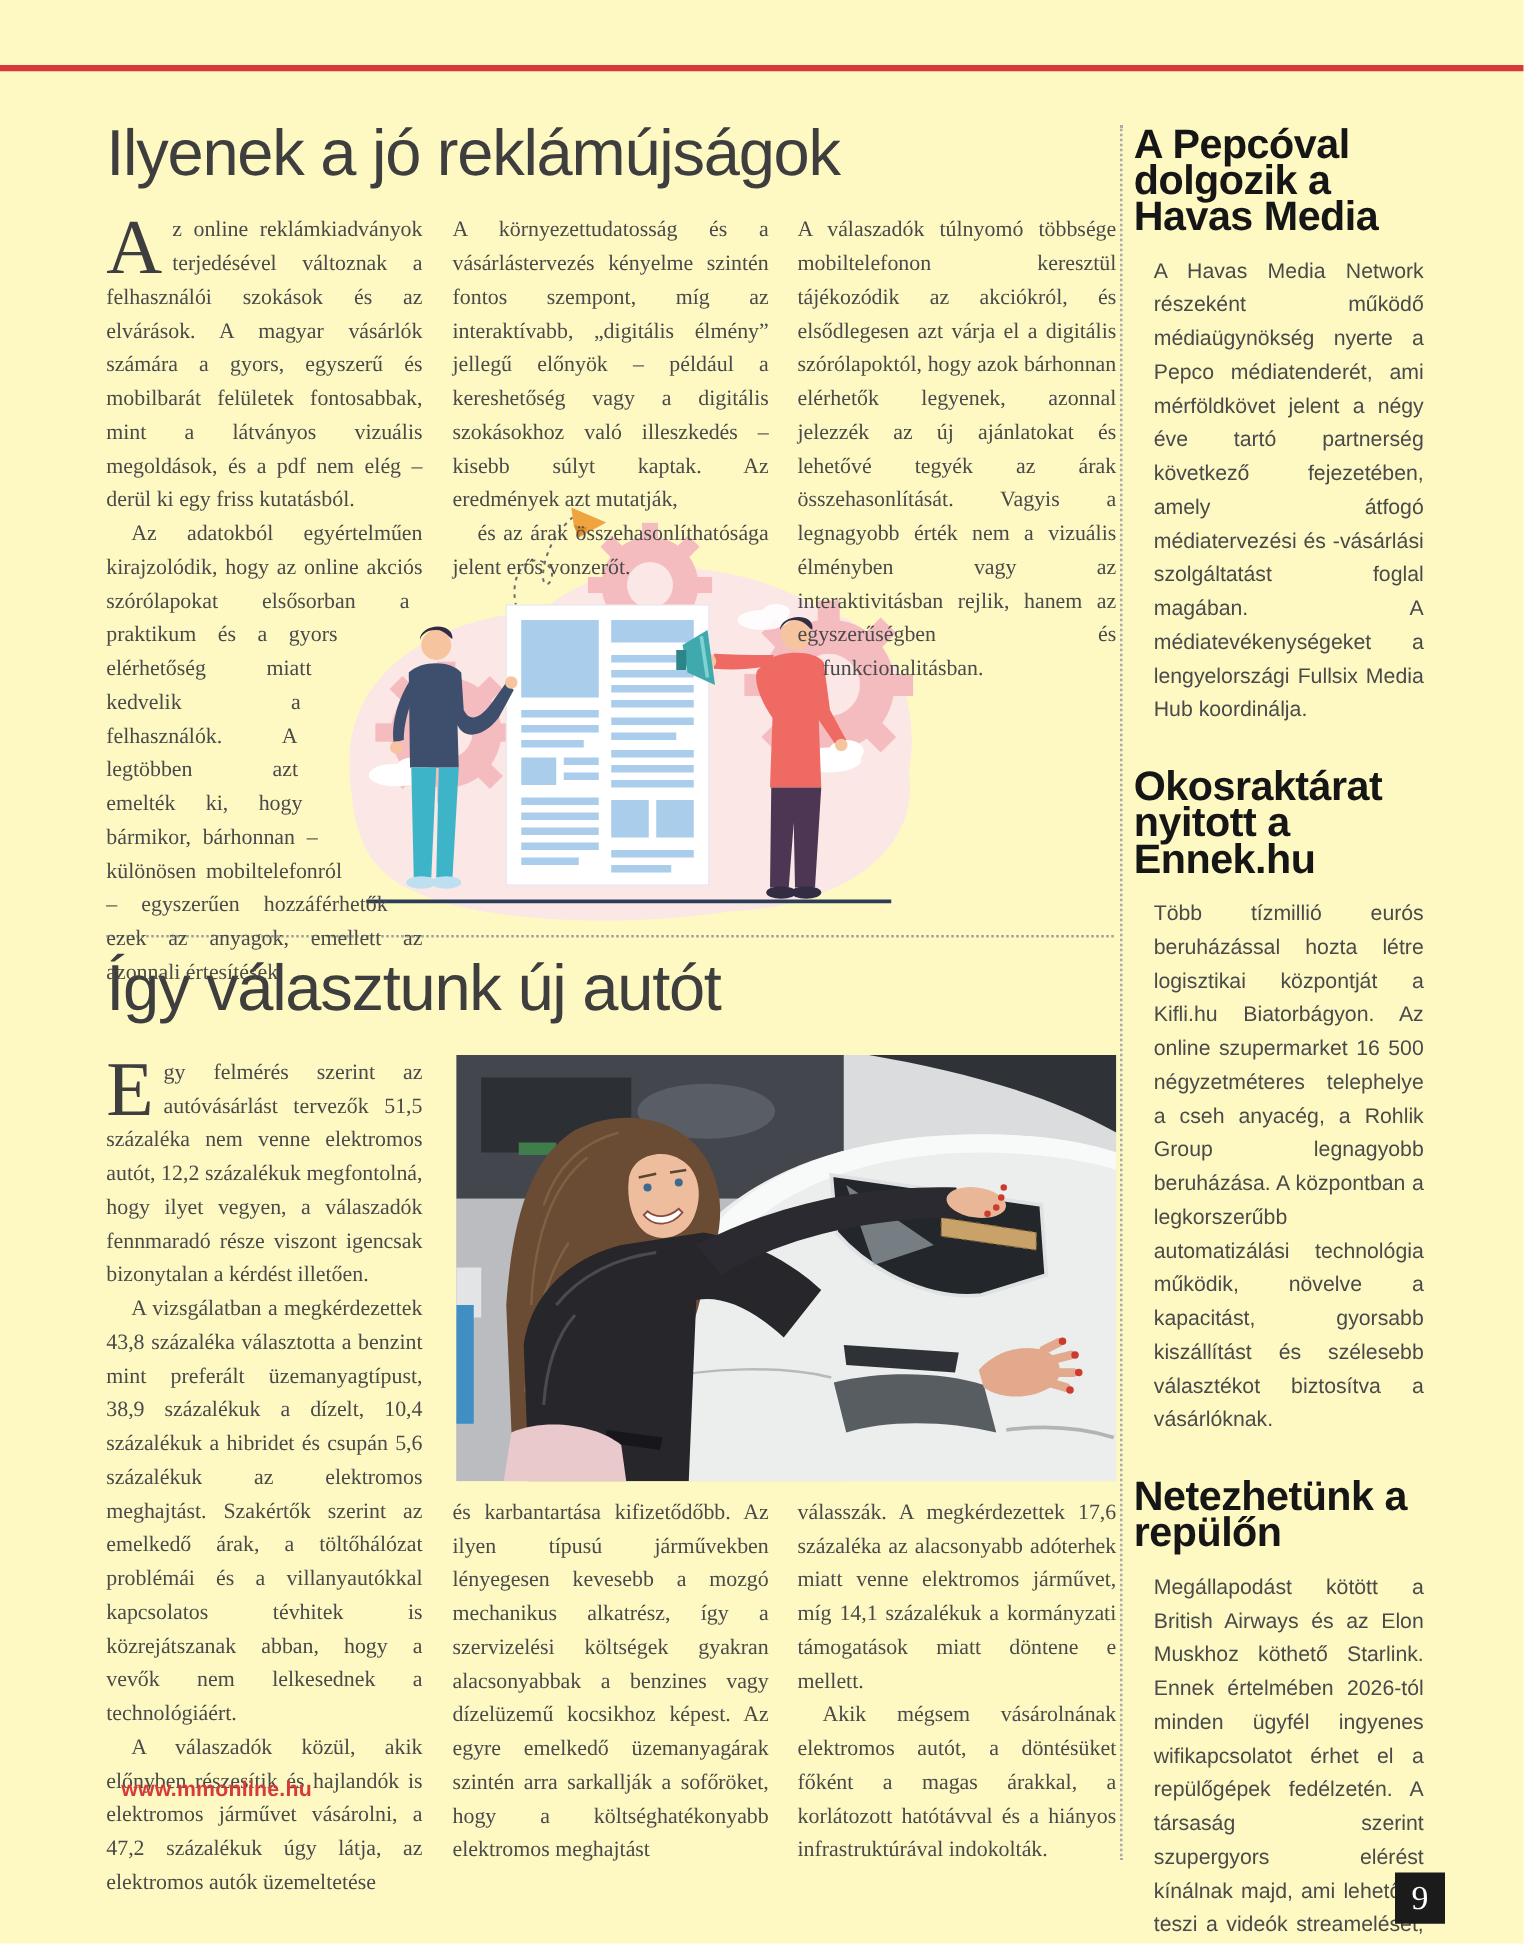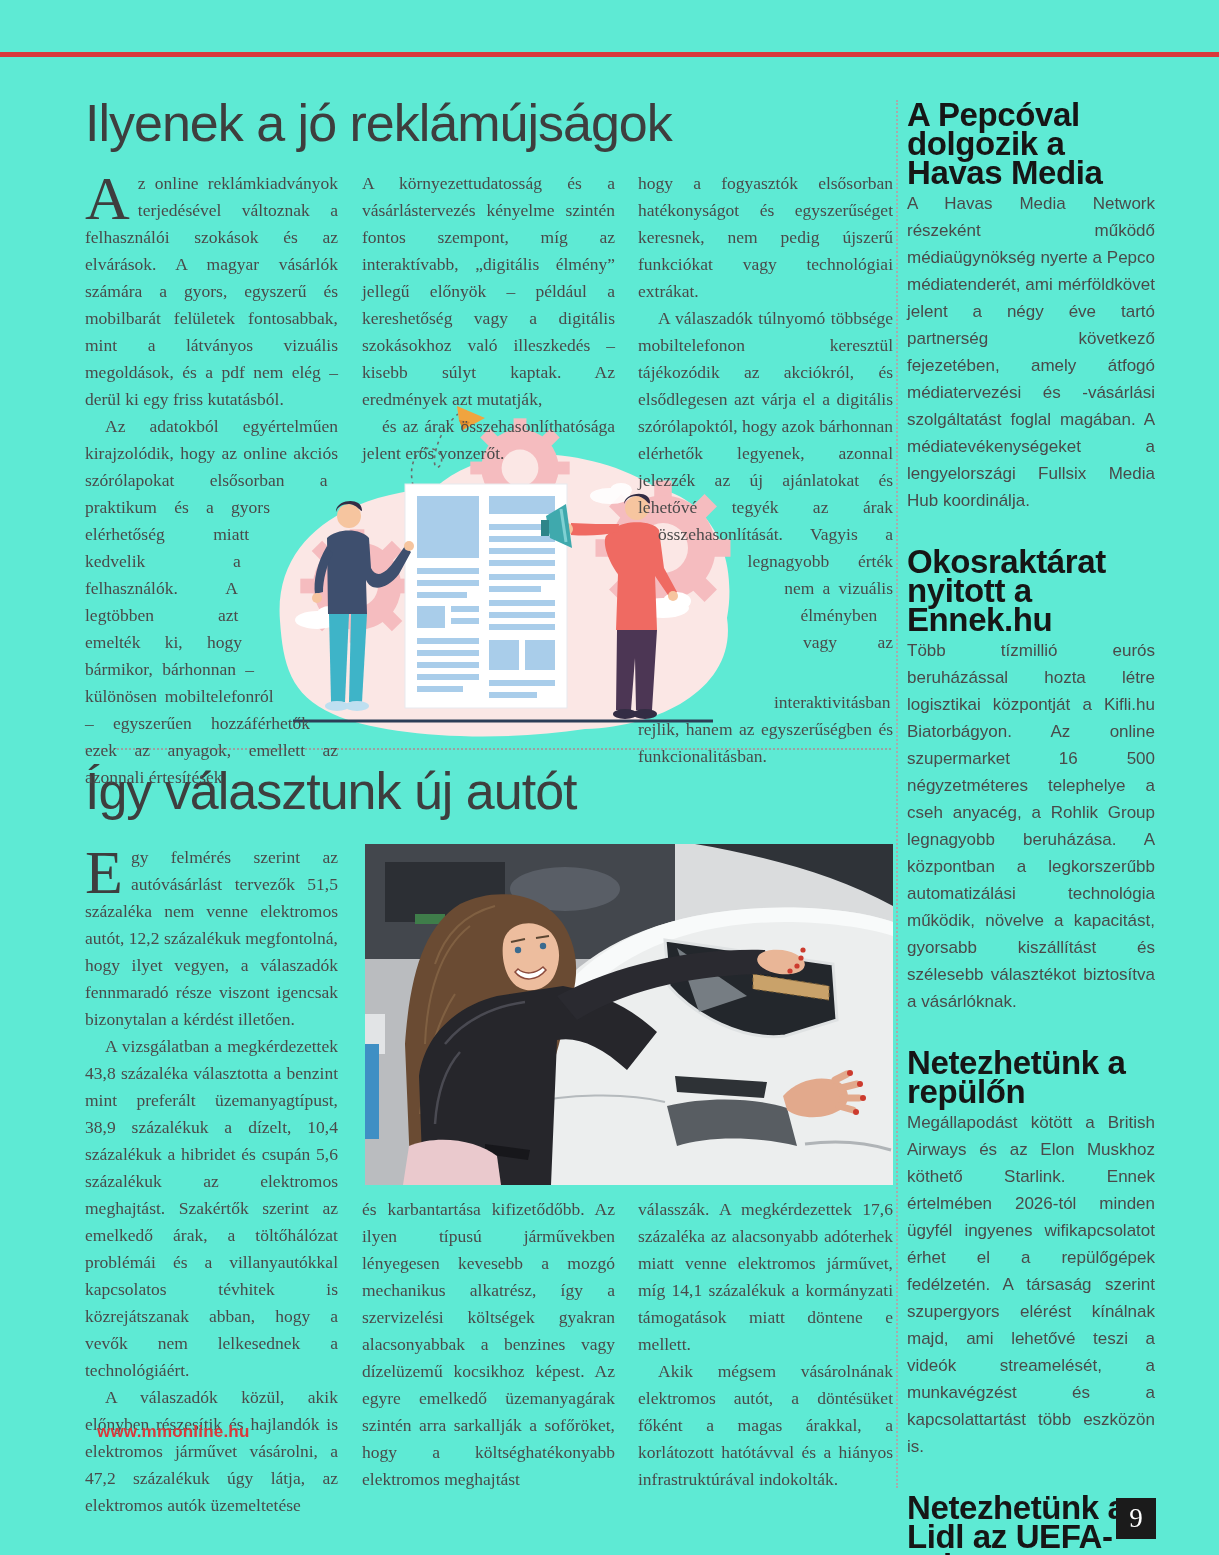--- a/index.html
+++ b/index.html
@@ -1,16 +1,16 @@
 <!DOCTYPE html>
 <html lang="hu"><head>
 <meta charset="utf-8">
 <style>
   html,body{margin:0;padding:0;background:#ffffff;}
-  .page{position:relative;width:1219px;height:1555px;background:#5eead4;overflow:hidden;
+  .page{position:relative;width:1219px;height:1555px;background:#fef9c3;overflow:hidden;
         font-family:"Liberation Sans",sans-serif;color:#474747;}
   .topline{position:absolute;left:0;top:52px;width:1219px;height:5px;}
   .content{position:absolute;left:85px;top:96px;width:808px;}
   .sidebar{position:absolute;left:907px;top:100px;width:248px;}
   .vdivider{position:absolute;left:896px;top:100px;height:1388px;border-left:2px dotted #aaaaaa;}
   h1.headline{margin:0;font-size:52px;line-height:54px;font-weight:300;color:#3e3e3e;letter-spacing:-1px;}
   .col{position:absolute;width:253px;font-size:17.5px;line-height:27px;text-align:justify;color:#4a4a4a;font-family:Liberation Serif, serif;}
   .col p{margin:0 0 0 0;text-indent:0;}
   .col p + p{text-indent:20px;}
   p.drop::first-letter{float:left;font-size:62px;line-height:49px;padding:4px 8px 0 0;color:#3e3e3e;font-weight:300;}
@@ -29,21 +29,21 @@
   
   .hdivider{position:absolute;left:0;top:652px;width:806px;border-top:2px dotted #9f9f9f;}
   .a2title{position:absolute;left:0;top:668px;text-align:right;}
   .a2c1{left:0;top:748px;}
   .photo{position:absolute;left:280px;top:748px;width:528px;height:341px;}
   .a2c2{left:277px;top:1100px;}
   .a2c3{left:553px;top:1100px;width:255px;}
   
   .sb-item{margin:0 0 33px 0;}
   .sb-title{margin:0 0 3px 0;font-size:33px;line-height:29px;font-weight:700;color:#161616;letter-spacing:-0.4px;}
-  .sb-body{margin:0;font-size:17px;line-height:27px;text-align:justify;color:#4a4a4a;}
+  .sb-body{margin:16px;font-size:17px;line-height:27px;text-align:justify;color:#4a4a4a;}
   
   .footer-url{position:absolute;left:97px;top:1422px;font-size:17px;font-weight:700;letter-spacing:0.2px;}
   .pagebox{position:absolute;left:1116px;top:1498px;width:40px;height:41px;background:#1b1b1b;
            display:flex;align-items:center;justify-content:center;}
   .pagenum{color:#fff;font-family:"Liberation Serif",serif;font-size:27px;line-height:1;}
 </style>
 </head>
 <body>
 
 <div class="page">
@@ -58,21 +58,20 @@
       <div class="wrapR"></div>
       <p class="drop">Az online reklámkiadványok terjedésével változnak a felhasználói szokások és az elvárások. A magyar vásárlók számára a gyors, egyszerű és mobilbarát felületek fontosabbak, mint a látványos vizuális megoldások, és a pdf nem elég – derül ki egy friss kutatásból.</p>
       <p>Az adatokból egyértelműen kirajzolódik, hogy az online akciós szórólapokat elsősorban a praktikum és a gyors elérhetőség miatt kedvelik a felhasználók. A legtöbben azt emelték ki, hogy bármikor, bárhonnan – különösen mobiltelefonról – egyszerűen hozzáférhetők ezek az anyagok, emellett az azonnali értesítések</p>
     </div>
     <div class="col a1c2">
       <p>A környezettudatosság és a vásárlástervezés kényelme szintén fontos szempont, míg az interaktívabb, „digitális élmény” jellegű előnyök – például a kereshetőség vagy a digitális szokásokhoz való illeszkedés – kisebb súlyt kaptak. Az eredmények azt mutatják,</p>
       <p>és az árak összehasonlíthatósága jelent erős vonzerőt.</p>
     </div>
     <div class="col a1c3">
       <div class="wrapL"></div>
-      <p>hogy a fogyasztók elsősorban hatékonyságot és egyszerűséget keresnek, nem pedig újszerű funkciókat vagy technológiai extrákat.</p>
       <p>A válaszadók túlnyomó többsége mobiltelefonon keresztül tájékozódik az akciókról, és elsődlegesen azt várja el a digitális szórólapoktól, hogy azok bárhonnan elérhetők legyenek, azonnal jelezzék az új ajánlatokat és lehetővé tegyék az árak összehasonlítását. Vagyis a legnagyobb érték nem a vizuális élményben vagy az interaktivitásban rejlik, hanem az egyszerűségben és funkcionalitásban.</p>
     </div>
 
     <div class="illu">
       <svg width="475" height="348" viewBox="0 0 475 348" xmlns="http://www.w3.org/2000/svg">
         <defs>
           <g id="gear">
             <g fill="#f5bcbf">
               <rect x="-7" y="-54" width="14" height="20"></rect>
                 <rect x="-7" y="34" width="14" height="20"></rect>

